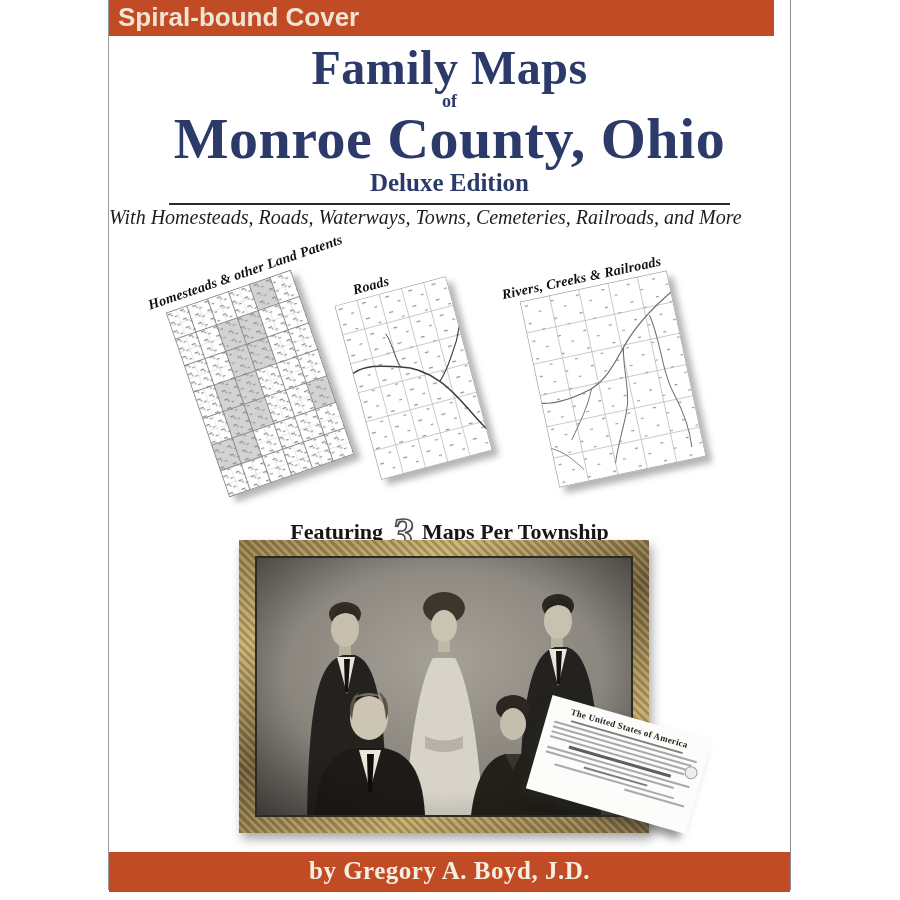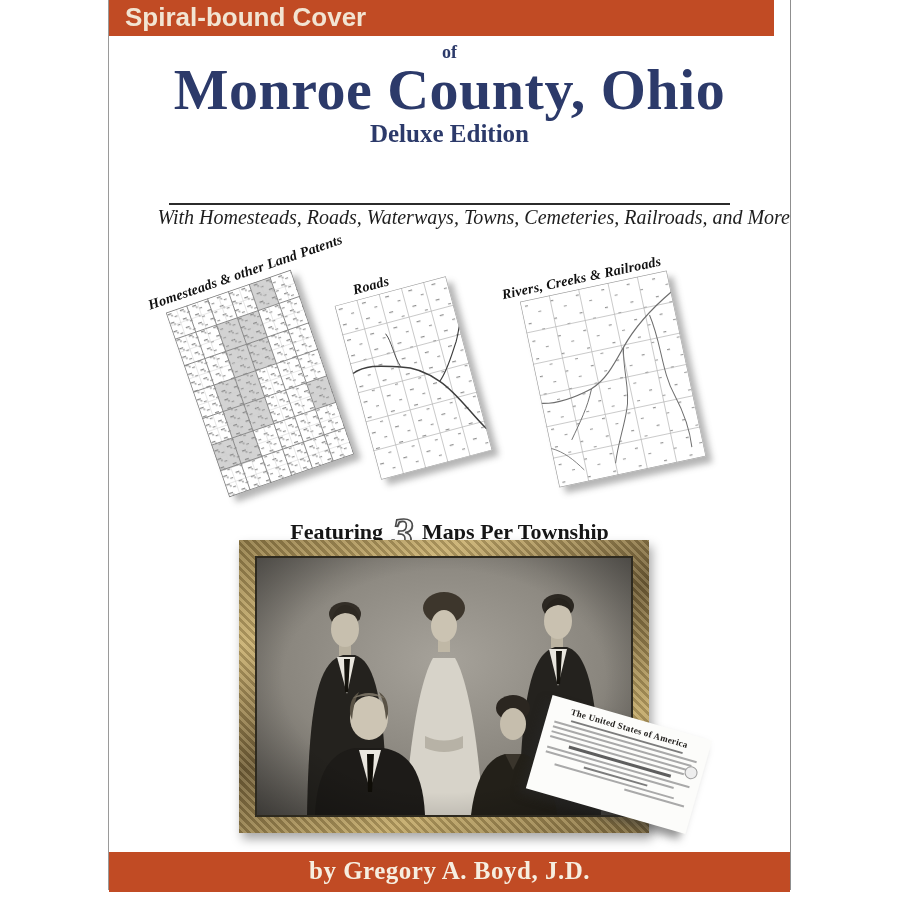--- a/index.html
+++ b/index.html
@@ -8,31 +8,31 @@
     font-family:"Liberation Serif",serif;overflow:hidden;
   }
   .cover{
     position:absolute;left:108px;top:0;width:681px;height:890px;background:#fff;
     border-left:1px solid #9a9a9a;border-right:1px solid #8f8f8f;box-sizing:content-box;
   }
   
   .top-bar{
     position:absolute;left:0;top:0;right:16px;height:36px;background:#c14b24;
     color:#f2e4d2;font-family:"Liberation Sans",sans-serif;font-weight:bold;
-    font-size:26px;line-height:34px;padding-left:16px;box-sizing:border-box;
+    font-size:26px;line-height:34px;padding-left:9px;box-sizing:border-box;
   }
   
   .title-block{position:absolute;left:0;right:0;top:44px;text-align:center;color:#2c3a6a;}
   .title-main{font-size:48px;font-weight:bold;line-height:1.02;letter-spacing:.5px;}
   .title-of{font-size:18px;font-weight:bold;line-height:.92;}
   .title-sub{font-size:58px;font-weight:bold;line-height:1.0;letter-spacing:.5px;}
   .edition{font-size:25px;font-weight:bold;margin-top:1px;}
   .divider{position:absolute;left:60px;right:60px;top:203px;border-top:2px solid #2b2b2b;}
   .tagline{
-    position:absolute;left:0;right:0;top:206px;text-align:right;
+    position:absolute;left:0;right:0;top:206px;text-align:left;
     font-style:italic;font-size:20px;color:#1d1d1d;
   }
   
   .map-tile{position:absolute;}
   .map-tile svg{display:block;background:#fff;box-shadow:5px 7px 6px rgba(90,90,90,.45);}
   .map-label{
     position:absolute;white-space:nowrap;font-weight:bold;font-style:italic;
     font-size:14px;color:#101010;letter-spacing:.2px;
   }
   .tile-1{left:85px;top:286px;width:132px;height:195px;transform:rotate(-19deg);z-index:3;}
@@ -90,20 +90,21 @@
 </head>
 <body>
 
 <div class="cover">
 
   <div class="top-bar">
     <span>Spiral-bound Cover</span>
   </div>
 
   <div class="title-block">
+    <div class="title-main">Family Maps</div>
     <div class="title-of">of</div>
     <div class="title-sub">Monroe County, Ohio</div>
     <div class="edition">Deluxe Edition</div>
   </div>
   <div class="divider"></div>
   <div class="tagline">With Homesteads, Roads, Waterways, Towns, Cemeteries, Railroads, and More</div>
 
   <div class="map-tile tile-1">
     <span class="map-label">Homesteads &amp; other Land Patents</span>
     <svg viewBox="0 0 132 195" width="132" height="195">

